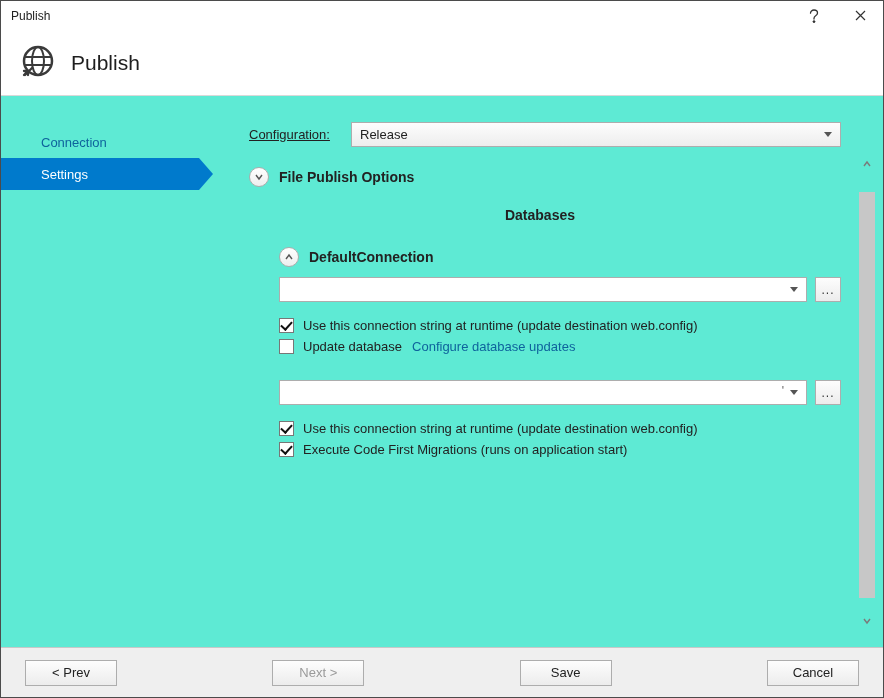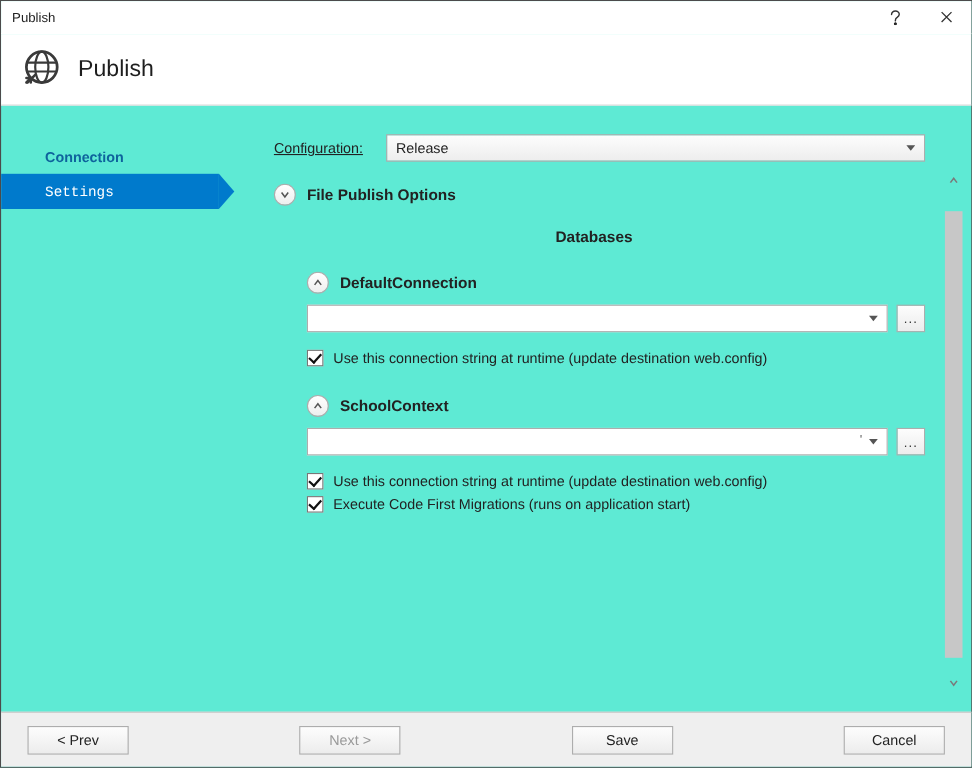--- a/index.html
+++ b/index.html
@@ -7,22 +7,22 @@
   .window { width:884px; height:698px; border:1px solid #4b4b4b; display:flex; flex-direction:column; background:#5eead4; position:relative;}
   .titlebar { height:30px; background:#fff; display:flex; align-items:center; padding:0 0 0 10px; font-size:12px; color:#222; border-bottom:1px solid #fff;}
   .titlebar .spacer{flex:1;}
   .tb-btn { width:46px; height:30px; display:flex; align-items:center; justify-content:center; }
   .tb-btn svg { stroke:#222; }
   .banner { height:65px; background:#fff; display:flex; align-items:center; padding:0 20px; border-bottom:1px solid #d9d9d9;}
   .banner-title { font-size:21px; color:#1e1e1e; margin-left:16px; font-weight:400;}
   .body { flex:1; display:flex; position:relative; overflow:hidden;}
   .sidebar { width:198px; padding:30px 0 0 0; }
   .nav-item { height:32px; display:flex; align-items:center; padding-left:40px; font-size:13px; position:relative;}
-  .nav-link { color:#0e639c;font-weight:bold; }
-  .nav-active { background:#007acc; color:#fff;font-family:Liberation Mono, monospace; }
+  .nav-link { color:#0e639c; }
+  .nav-active { background:#007acc; color:#fff; }
   .nav-active::after{
     content:""; position:absolute; right:-14px; top:0; width:0; height:0;
     border-top:16px solid transparent; border-bottom:16px solid transparent; border-left:14px solid #007acc;
   }
   .main { flex:1; padding:26px 42px 0 50px; position:relative; }
   .row-config { display:flex; align-items:center; margin-bottom:20px;}
   .lbl-config { width:102px; font-size:13px; color:#222;text-decoration:underline;}
   .select { flex:1; height:25px; border:1px solid #adadad; background:linear-gradient(#fdfdfd,#ededed); font-size:13px; padding:0 20px 0 8px; display:flex; align-items:center; position:relative; color:#222;}
   .select::after{ content:""; position:absolute; right:8px; top:9px; width:0;height:0;border-left:4px solid transparent;border-right:4px solid transparent;border-top:5px solid #555;}
   .sec-header { display:flex; align-items:center; margin:8px 0 18px 0;}
@@ -124,31 +124,28 @@
           <div class="sec-title">DefaultConnection</div>
         </div>
         <div class="combo-row">
           <div class="combo"></div>
           <div class="browse">...</div>
         </div>
         <div class="cb-row">
           <div class="cb checked"></div>
           <span>Use this connection string at runtime (update destination web.config)</span>
         </div>
+        <div class="cb-row">
+          <div class="cb"></div>
+          <span>Update database</span>
+          <span class="link">Configure database updates</span>
+        </div>
       </div>
 
       <div class="sub">
-        <div class="sec-header">
-          <div class="chev">
-            <svg width="10" height="10">
-                <path d="M2 7 L5 3 L8 7" fill="none" stroke="#555" stroke-width="1.4"></path>
-              </svg>
-          </div>
-          <div class="sec-title">SchoolContext</div>
-        </div>
         <div class="combo-row">
           <div class="combo">
               <span class="tiny-quote">'</span>
             </div>
           <div class="browse">...</div>
         </div>
         <div class="cb-row">
           <div class="cb checked"></div>
           <span>Use this connection string at runtime (update destination web.config)</span>
         </div>

